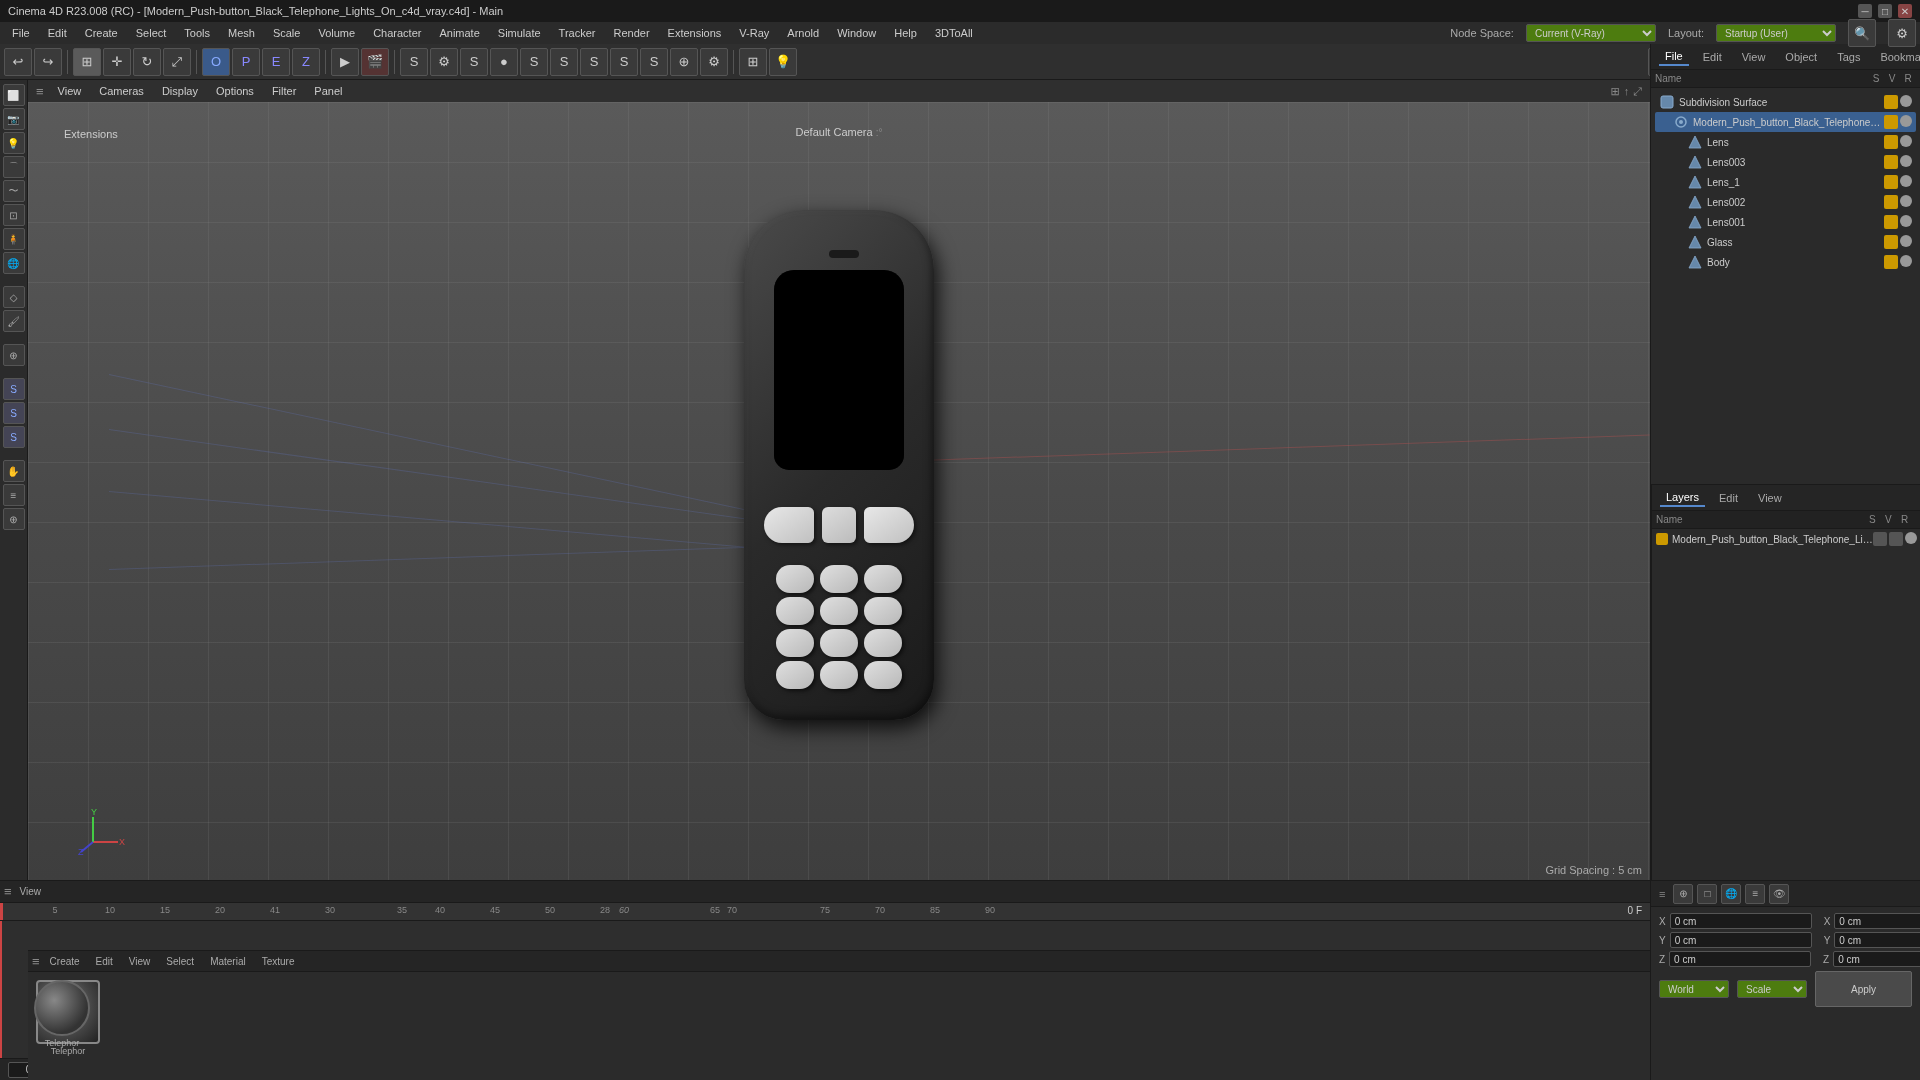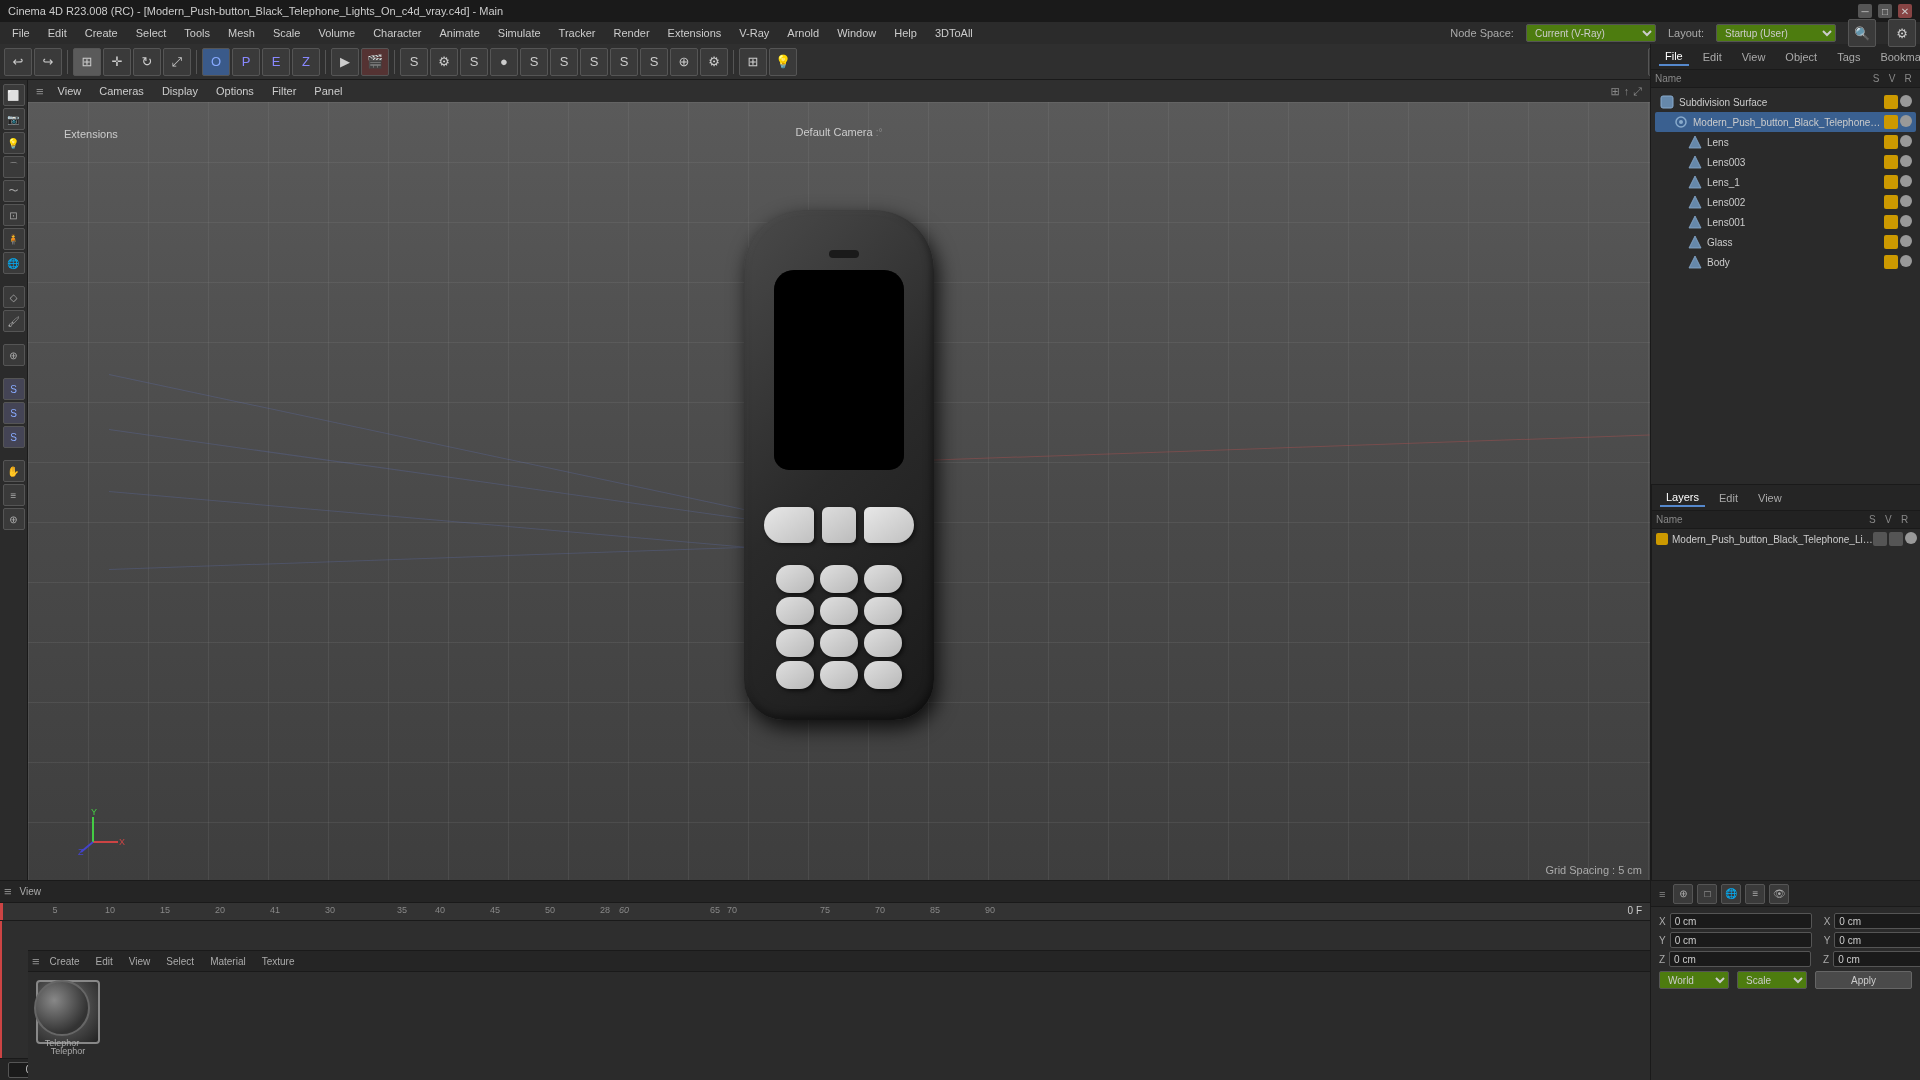--- a/index.html
+++ b/index.html
@@ -255,21 +255,21 @@
     .coord-input {
       flex: 1; height: 16px; background: #1a1a1a; border: 1px solid #555;
       color: #ccc; font-size: 10px; padding: 0 4px; border-radius: 2px;
     }
 
     .dropdown-select {
       height: 18px; background: #4d7c0f; border: 1px solid #555; color: #ccc;
       font-size: 10px; border-radius: 2px; padding: 0 4px; cursor: pointer;
     }
     .apply-btn {
-      height: 18px; padding: 0 12px; background: #4a4a4a; border: 1px solid #666;
+      height: 36px; padding: 0 12px; background: #4a4a4a; border: 1px solid #666;
       color: #ccc; font-size: 10px; border-radius: 2px; cursor: pointer;
     }
 
     
     .persp-guide {
       position: absolute; background: rgba(100,120,200,0.25); height: 1px;
       transform-origin: left center;
     }
     .persp-guide-red {
       position: absolute; background: rgba(200,80,80,0.35); height: 1px;

